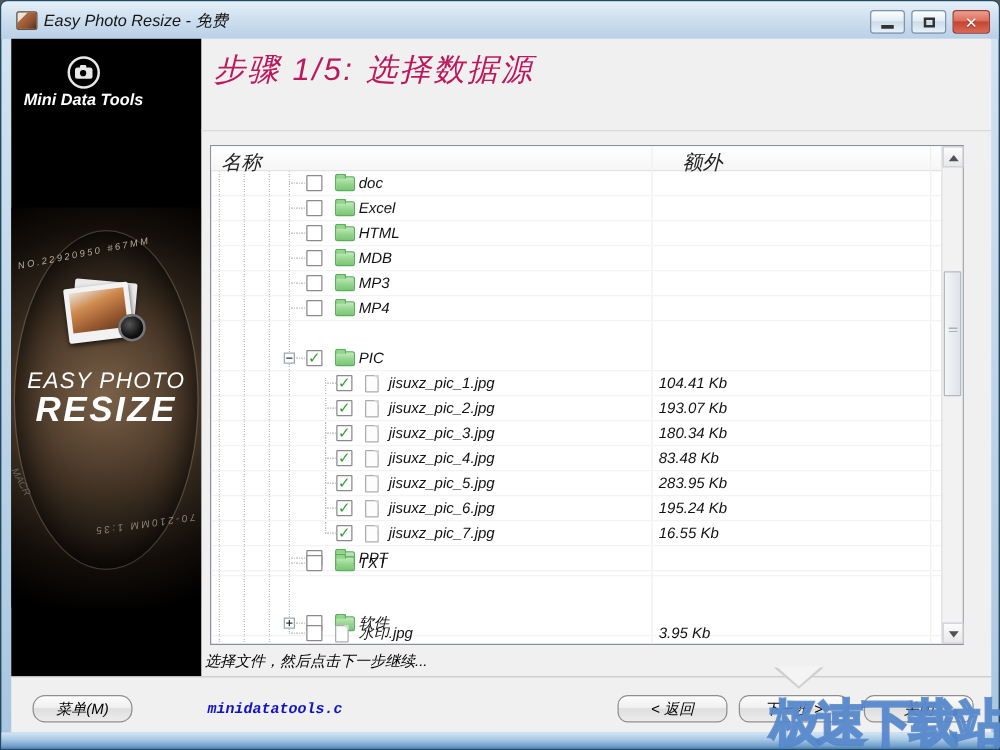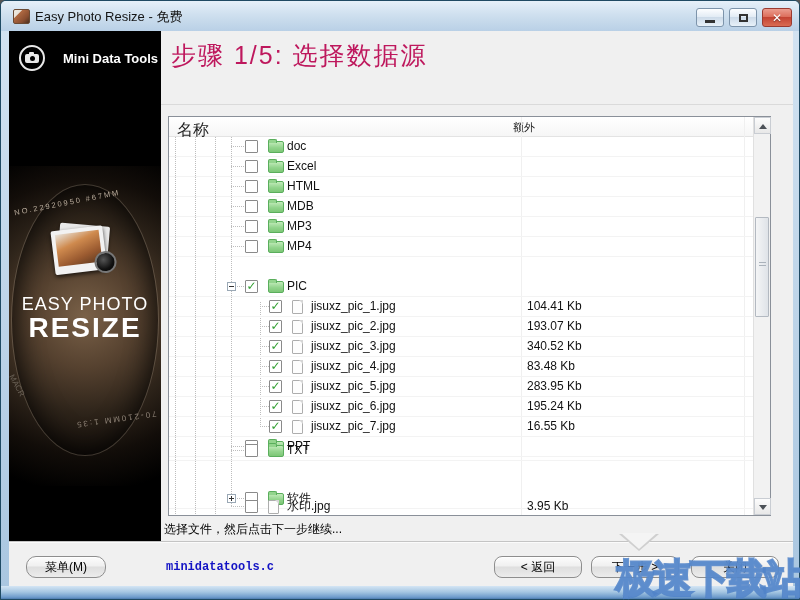--- a/index.html
+++ b/index.html
@@ -1,39 +1,39 @@
 <!DOCTYPE html>
 <html><head>
 <meta charset="utf-8">
 <style>
   html,body{margin:0;padding:0;width:800px;height:600px;overflow:hidden;
     font-family:"Liberation Sans","DejaVu Sans",sans-serif;background:#555;}
   .win{position:absolute;inset:0;border-radius:6px 6px 0 0;overflow:hidden;
     border:1px solid #1f4a63;box-sizing:border-box;
-    background:linear-gradient(#d4e4f2,#a9c6e0);}
+    background:linear-gradient(#d4e4f2,#a9c6e0);font-style:italic;}
   
   .titlebar{position:absolute;left:0;top:0;width:100%;height:30px;
     background:linear-gradient(#e6f0f9 0%,#cfe0ef 45%,#b9d0e6 100%);}
   .app-icon{position:absolute;left:12px;top:8px;width:15px;height:13px;border-radius:2px;
     border:1px solid #6a4a34;background:linear-gradient(135deg,#efe9df 0%,#e8e3da 28%,#b06a42 30%,#8a4e30 70%,#4a3020 100%);}
   .title-text{position:absolute;left:34px;top:7px;font-size:13px;color:#151515;}
   .winbtns{position:absolute;right:7px;top:7px;display:flex;gap:5px;}
   .wbtn{width:28px;height:19px;border:1px solid #7d94ab;border-radius:3px;box-sizing:border-box;
     background:linear-gradient(#fdfeff 0%,#e3ecf5 45%,#cddbe9 50%,#e8f1f9 100%);
     display:flex;align-items:center;justify-content:center;position:relative;}
   .wbtn.close{width:30px;border-color:#9b3a30;
     background:linear-gradient(#eb9d8f 0%,#dd6f5c 45%,#c44433 50%,#d96b52 100%);}
   .glyph-min{width:10px;height:3px;background:#333;margin-top:7px;}
   .glyph-max{width:9px;height:8px;border:2px solid #333;box-sizing:border-box;}
   .glyph-close{color:#fff;font-size:12px;font-weight:bold;text-shadow:0 1px 1px rgba(0,0,0,.4);}
   
   .content{position:absolute;left:8px;top:30px;width:784px;height:555px;background:#f0f0f0;}
   
   .sidebar{position:absolute;left:0;top:0;width:152px;height:510px;background:#000;overflow:hidden;}
-  .brandrow{position:absolute;left:10px;top:14px;display:flex;align-items:center;gap:18px;}
+  .brandrow{position:absolute;left:10px;top:14px;display:flex;align-items:center;gap:1px;flex-direction:column;}
   .cam-circle{width:26px;height:26px;border:2px solid #e8e8e8;border-radius:50%;box-sizing:border-box;position:relative;}
   .cam-body{position:absolute;left:4px;top:7px;width:14px;height:9px;background:#e8e8e8;border-radius:2px;}
   .cam-body:before{content:"";position:absolute;left:4px;top:-2px;width:5px;height:3px;background:#e8e8e8;border-radius:1px;}
   .cam-body:after{content:"";position:absolute;left:4.5px;top:2px;width:5px;height:5px;background:#000;border-radius:50%;}
   .brand-text{color:#fff;font-size:13px;font-weight:bold;white-space:nowrap;}
   .lens{position:absolute;left:0;top:135px;width:152px;height:320px;
     background:radial-gradient(circle at 50% 47%, #7a6148 0%, #55412f 28%, #2e241a 52%, #120d09 74%, #000 95%);}
   .lens .ring1{position:absolute;left:2px;top:18px;width:146px;height:270px;border-radius:50%;
     border:1px solid rgba(200,185,165,.25);box-shadow:inset 0 0 28px rgba(0,0,0,.8);}
   .ring-top{position:absolute;left:4px;top:28px;width:150px;color:#b9ac9c;font-size:7.5px;
@@ -57,21 +57,21 @@
   
   .step-title{position:absolute;left:162px;top:8px;font-size:25px;color:#be185d;letter-spacing:2px;}
   .step-sub{position:absolute;left:164px;top:42px;font-size:12px;color:#a8a8a8;}
   .hsep{position:absolute;left:152px;top:73px;width:632px;height:1px;background:#dadada;}
   
   .tree-panel{position:absolute;left:159px;top:85px;width:603px;height:400px;background:#fff;
     border:1px solid #8a9099;box-sizing:border-box;}
   .tree-header{position:absolute;left:0;top:0;width:584px;height:20px;
     background:linear-gradient(#ffffff,#f6f6f6);border-bottom:1px solid #e3e3e3;box-sizing:border-box;}
   .th-name{position:absolute;left:8px;top:3px;font-size:16px;color:#222;}
-  .th-extra{position:absolute;left:344px;top:3px;font-size:11px;color:#222;}
+  .th-extra{position:absolute;left:377px;top:3px;font-size:16px;color:#222;}
   .gridv{position:absolute;top:0;bottom:0;width:1px;background:#f0f0f0;}
   .tree-rows{position:absolute;left:0;top:20px;width:584px;height:378px;overflow:hidden;}
   .guide{position:absolute;width:1px;background:repeating-linear-gradient(to bottom,#bdbdbd 0 1px,transparent 1px 2px);}
   .trow{position:absolute;left:0;width:584px;height:20px;box-sizing:border-box;border-bottom:1px solid #f3f3f3;}
   .conn{position:absolute;top:9px;height:1px;background:repeating-linear-gradient(to right,#bdbdbd 0 1px,transparent 1px 2px);}
   .expbox{position:absolute;top:5px;width:9px;height:9px;background:#fff;border:1px solid #9aa8b5;box-sizing:border-box;}
   .expbox .h{position:absolute;left:1px;top:3px;width:5px;height:1px;background:#333;}
   .expbox .v{position:absolute;left:3px;top:1px;width:1px;height:5px;background:#333;}
   .cbox{position:absolute;top:3px;width:13px;height:13px;background:#fff;border:1px solid #8a8a8a;
     box-sizing:border-box;border-radius:1px;text-align:center;}
@@ -249,21 +249,21 @@
             <div class="tlabel" style="left: 142px;">jisuxz_pic_2.jpg</div>
             <div class="tsize">193.07 Kb</div>
           </div>
           <div class="trow" style="top: 200px;">
             <div class="conn" style="left: 91px; width: 9px;"></div>
             <div class="cbox" style="left: 100px;">
               <span class="ck">✓</span>
             </div>
             <div class="picon" style="left: 123px;"></div>
             <div class="tlabel" style="left: 142px;">jisuxz_pic_3.jpg</div>
-            <div class="tsize">340.52 Kb</div>
+            <div class="tsize">180.34 Kb</div>
           </div>
           <div class="trow" style="top: 220px;">
             <div class="conn" style="left: 91px; width: 9px;"></div>
             <div class="cbox" style="left: 100px;">
               <span class="ck">✓</span>
             </div>
             <div class="picon" style="left: 123px;"></div>
             <div class="tlabel" style="left: 142px;">jisuxz_pic_4.jpg</div>
             <div class="tsize">83.48 Kb</div>
           </div>

